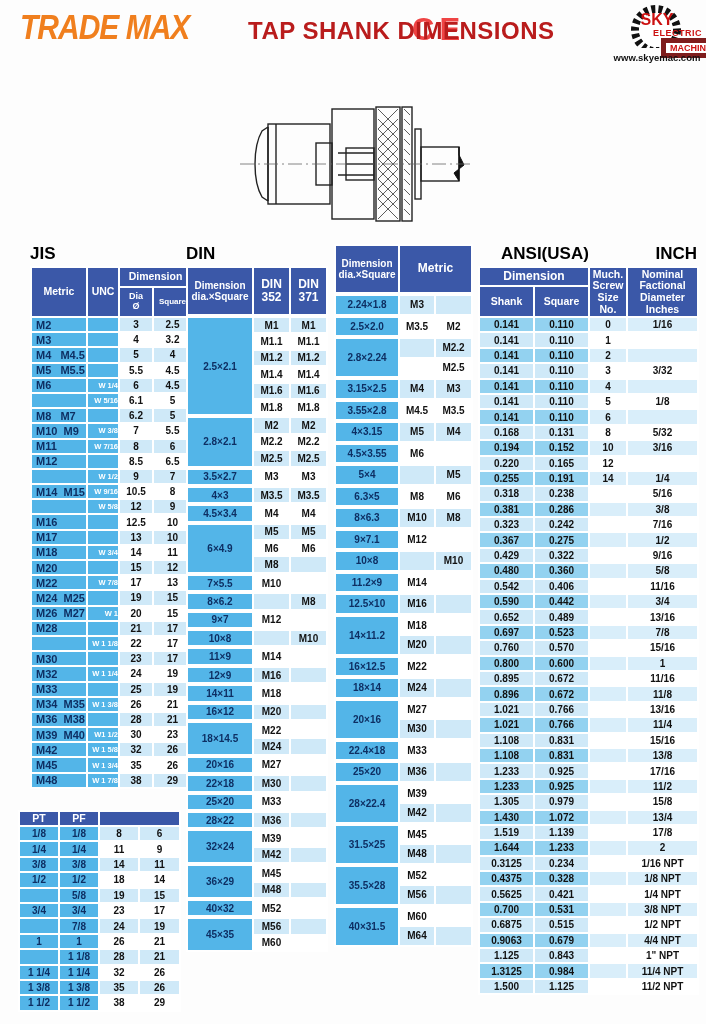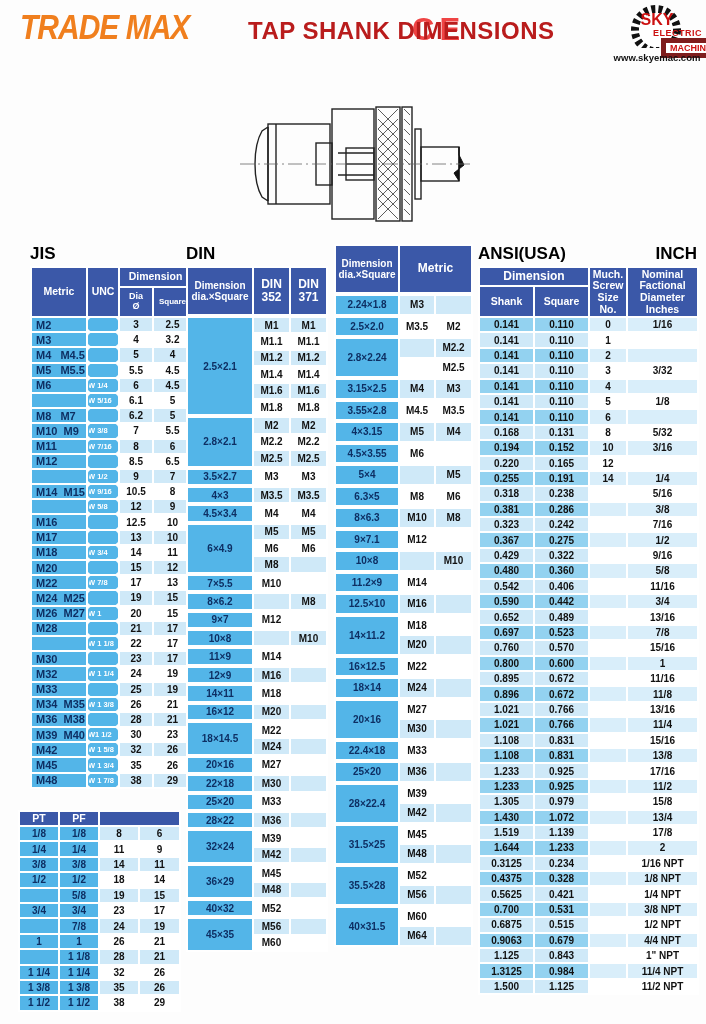--- a/index.html
+++ b/index.html
@@ -16,28 +16,28 @@
   .logo .l1{position:absolute;left:0;top:9px;width:90px;font-size:16px;font-weight:700;color:#cc1111;}
   .logo .l2{position:absolute;left:0;top:26px;width:90px;font-size:9px;font-weight:900;color:#cc1111;letter-spacing:.5px;text-align:right;}
   .logo .l3{position:absolute;left:13px;top:36px;width:62px;font-size:9px;font-weight:900;color:#cc1111;
             border:5px solid #7f1d1d;background:#fff;margin-left:36px;}
   .logo .web{position:absolute;left:0;top:50px;width:90px;font-size:9.5px;font-weight:bold;color:#111;}
   
   .diagram{position:absolute;left:232px;top:93px;}
   
   .tbl{position:absolute;}
   .tbl-title{font-size:17px;font-weight:bold;color:#000;height:22px;line-height:20px;}
-  .tbl-title.split{display:flex;justify-content:space-between;}
+  .tbl-title.split{display:flex;justify-content:space-between;margin-left:23px;}
   table{border-collapse:collapse;table-layout:fixed;width:100%;}
   th,td{border:2px solid #fff;padding:0;overflow:hidden;}
   th.hd{background:#3b58a8;color:#fff;font-weight:bold;font-size:10.5px;line-height:1.1;
         white-space:pre-line;text-align:center;}
   td.lbl{background:#53b5e8;color:#0e2f63;font-weight:bold;font-size:11px;text-align:left;
          padding-left:4px;white-space:pre;}
-  td.unc{background:#53b5e8;color:#fff;font-weight:bold;font-size:7.5px;text-align:left;border-radius:7px;}
+  td.unc{background:#53b5e8;color:#fff;font-weight:bold;font-size:7.5px;text-align:right;}
   td.dim{background:#53b5e8;color:#0e2f63;font-weight:bold;font-size:10px;text-align:center;}
   td.val,td.shk,td.inch{font-size:10px;font-weight:bold;color:#111;text-align:center;}
   tr.even td.val{background:#cfe9f8;} tr.odd td.val{background:#fff;}
   tr.even td.shk{background:#93d2f0;} tr.odd td.shk{background:#cfe9f8;}
   tr.even td.inch{background:#d9eefa;} tr.odd td.inch{background:#fff;}
   tr.gs td{border-top:4px solid #fff;}
   .jis {left:18px; top:244px;width:161px;margin-left:12px;}
   .pt  {left:18px; top:810px;width:161px;}
   .din {left:186px;top:244px;width:140px;}
   .iso {left:334px;top:244px;width:137px;}

